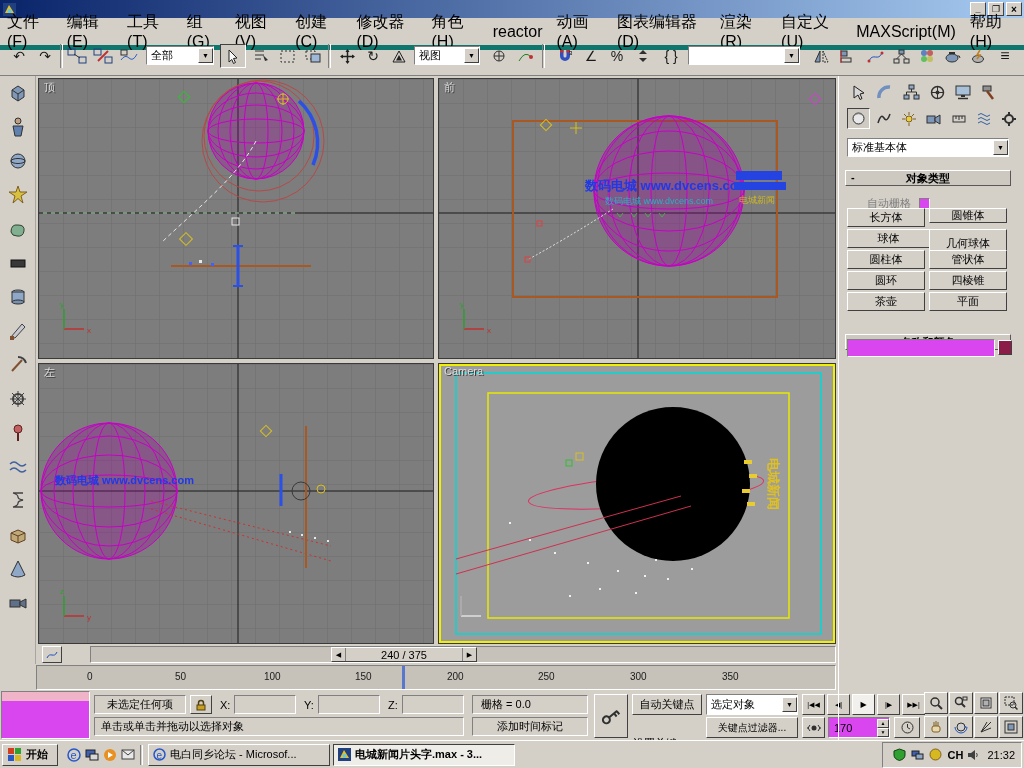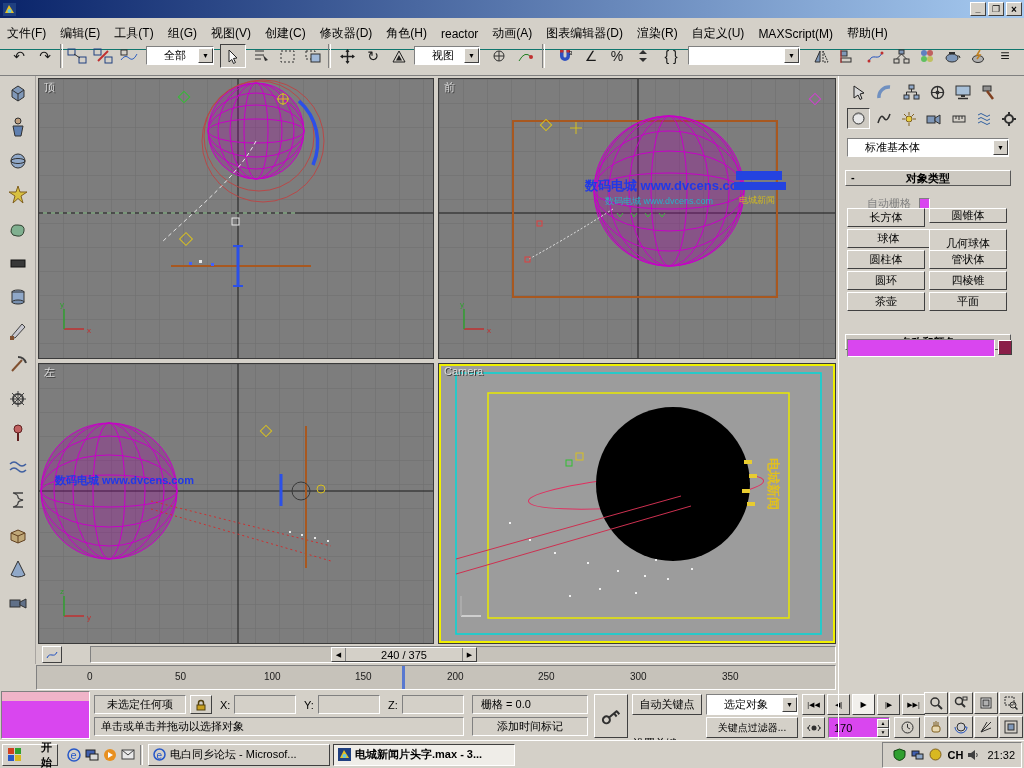--- a/index.html
+++ b/index.html
@@ -9,21 +9,21 @@
   .a{position:absolute}
   .r{border:1px solid;border-color:#fff #404040 #404040 #fff;background:#d4d0c8}
   .p{border:1px solid;border-color:#404040 #fff #fff #404040;background:#cfcbc3}
   .s{border:1px solid;border-color:#808080 #fff #fff #808080}
   .sw{border:1px solid;border-color:#808080 #fff #fff #808080;background:#d946ef}
   .c{display:flex;align-items:center;justify-content:center}
   .l{display:flex;align-items:center}
   .tbico{width:26px;height:24px;display:flex;align-items:center;justify-content:center;font-size:14px;color:#1a1a1a}
   .ddarrow{width:15px;height:15px;background:#d4d0c8;border:1px solid;border-color:#fff #404040 #404040 #fff;
            display:flex;align-items:center;justify-content:center;font-size:7px;margin-left:auto}
-  .dd{background:#fff;border:1px solid;border-color:#808080 #fff #fff #808080;display:flex;align-items:center;padding-left:17px}
+  .dd{background:#fff;border:1px solid;border-color:#808080 #fff #fff #808080;display:flex;align-items:center;padding-left:4px}
   .vsep{width:3px;height:24px;border-left:1px solid #808080;border-right:1px solid #fff;margin:0 2px}
   .viewport{position:absolute;border:1px solid #3a3a3a;background:#7d7d7d}
   .vplabel{position:absolute;top:1px;left:5px;color:#dcdcdc;font-size:11px;text-shadow:1px 1px 0 #3c3c3c;z-index:3}
   .roll{background:#cdc9c1;border:1px solid;border-color:#fff #585858 #585858 #fff;font-weight:bold;
         display:flex;align-items:center;justify-content:center;position:relative;font-size:11px}
   .roll .minus{position:absolute;left:5px;top:0;font-weight:bold}
   .ob{font-size:11px;display:flex;align-items:center;justify-content:center}
   svg{display:block;overflow:visible}
   svg text{font-family:"Liberation Sans",sans-serif}
   .num{position:absolute;top:5px;font-size:10px;color:#1a1a1a}
@@ -43,21 +43,21 @@
           <circle cx="6.5" cy="8" r="2" fill="#60c8e8"></circle>
         </svg>
     </span>
     <span style="margin-left:auto;display:flex;gap:2px">
       <span class="r c" style="width:16px;height:14px;font-size:9px;font-weight:bold">_</span>
       <span class="r c" style="width:16px;height:14px;font-size:9px">❐</span>
       <span class="r c" style="width:16px;height:14px;font-size:10px;font-weight:bold">×</span>
     </span>
   </div>
 
-  <div class="a l" style="left:0;top:18px;width:1024px;height:32px;border-bottom:1px solid #0f766e;font-size:12px">
+  <div class="a l" style="left:0;top:18px;width:1024px;height:32px;border-bottom:5px solid #0f766e;font-size:16px">
     <span style="padding:0 7px">文件(F)</span>
     <span style="padding:8px 7px">编辑(E)</span>
     <span style="padding:0 7px">工具(T)</span>
     <span style="padding:0 7px">组(G)</span>
     <span style="padding:0 7px">视图(V)</span>
     <span style="padding:0 7px">创建(C)</span>
     <span style="padding:0 7px">修改器(D)</span>
     <span style="padding:0 7px">角色(H)</span>
     <span style="padding:0 7px">reactor</span>
     <span style="padding:0 7px">动画(A)</span>
@@ -816,21 +816,21 @@
   </div>
 
   <div class="a l" style="left:0;top:740px;width:1024px;height:28px;background:#d4d0c8;border-top:1px solid #fff;padding:0 2px">
     <span class="r l" style="width:56px;height:22px;padding:0 4px;font-weight:bold">
       <svg width="15" height="15">
           <rect x="1" y="1" width="6" height="6" fill="#d04020"></rect>
           <rect x="8" y="1" width="6" height="6" fill="#30a030"></rect>
           <rect x="1" y="8" width="6" height="6" fill="#2858c8"></rect>
           <rect x="8" y="8" width="6" height="6" fill="#d8b820"></rect>
         </svg>
-      <span style="margin-left:19px">开始</span>
+      <span style="margin-left:4px">开始</span>
     </span>
     <span class="tray-ico" style="margin-left:8px">
         <svg width="14" height="14">
           <circle cx="7" cy="7" r="6" fill="none" stroke="#2858c8" stroke-width="1.5"></circle>
           <text x="3.5" y="11" font-size="11" fill="#2858c8" font-family="Liberation Serif">e</text>
         </svg>
       </span>
     <span class="tray-ico">
         <svg width="14" height="14">
           <rect x="1" y="2" width="9" height="7" fill="#4060b0" stroke="#202020"></rect>

